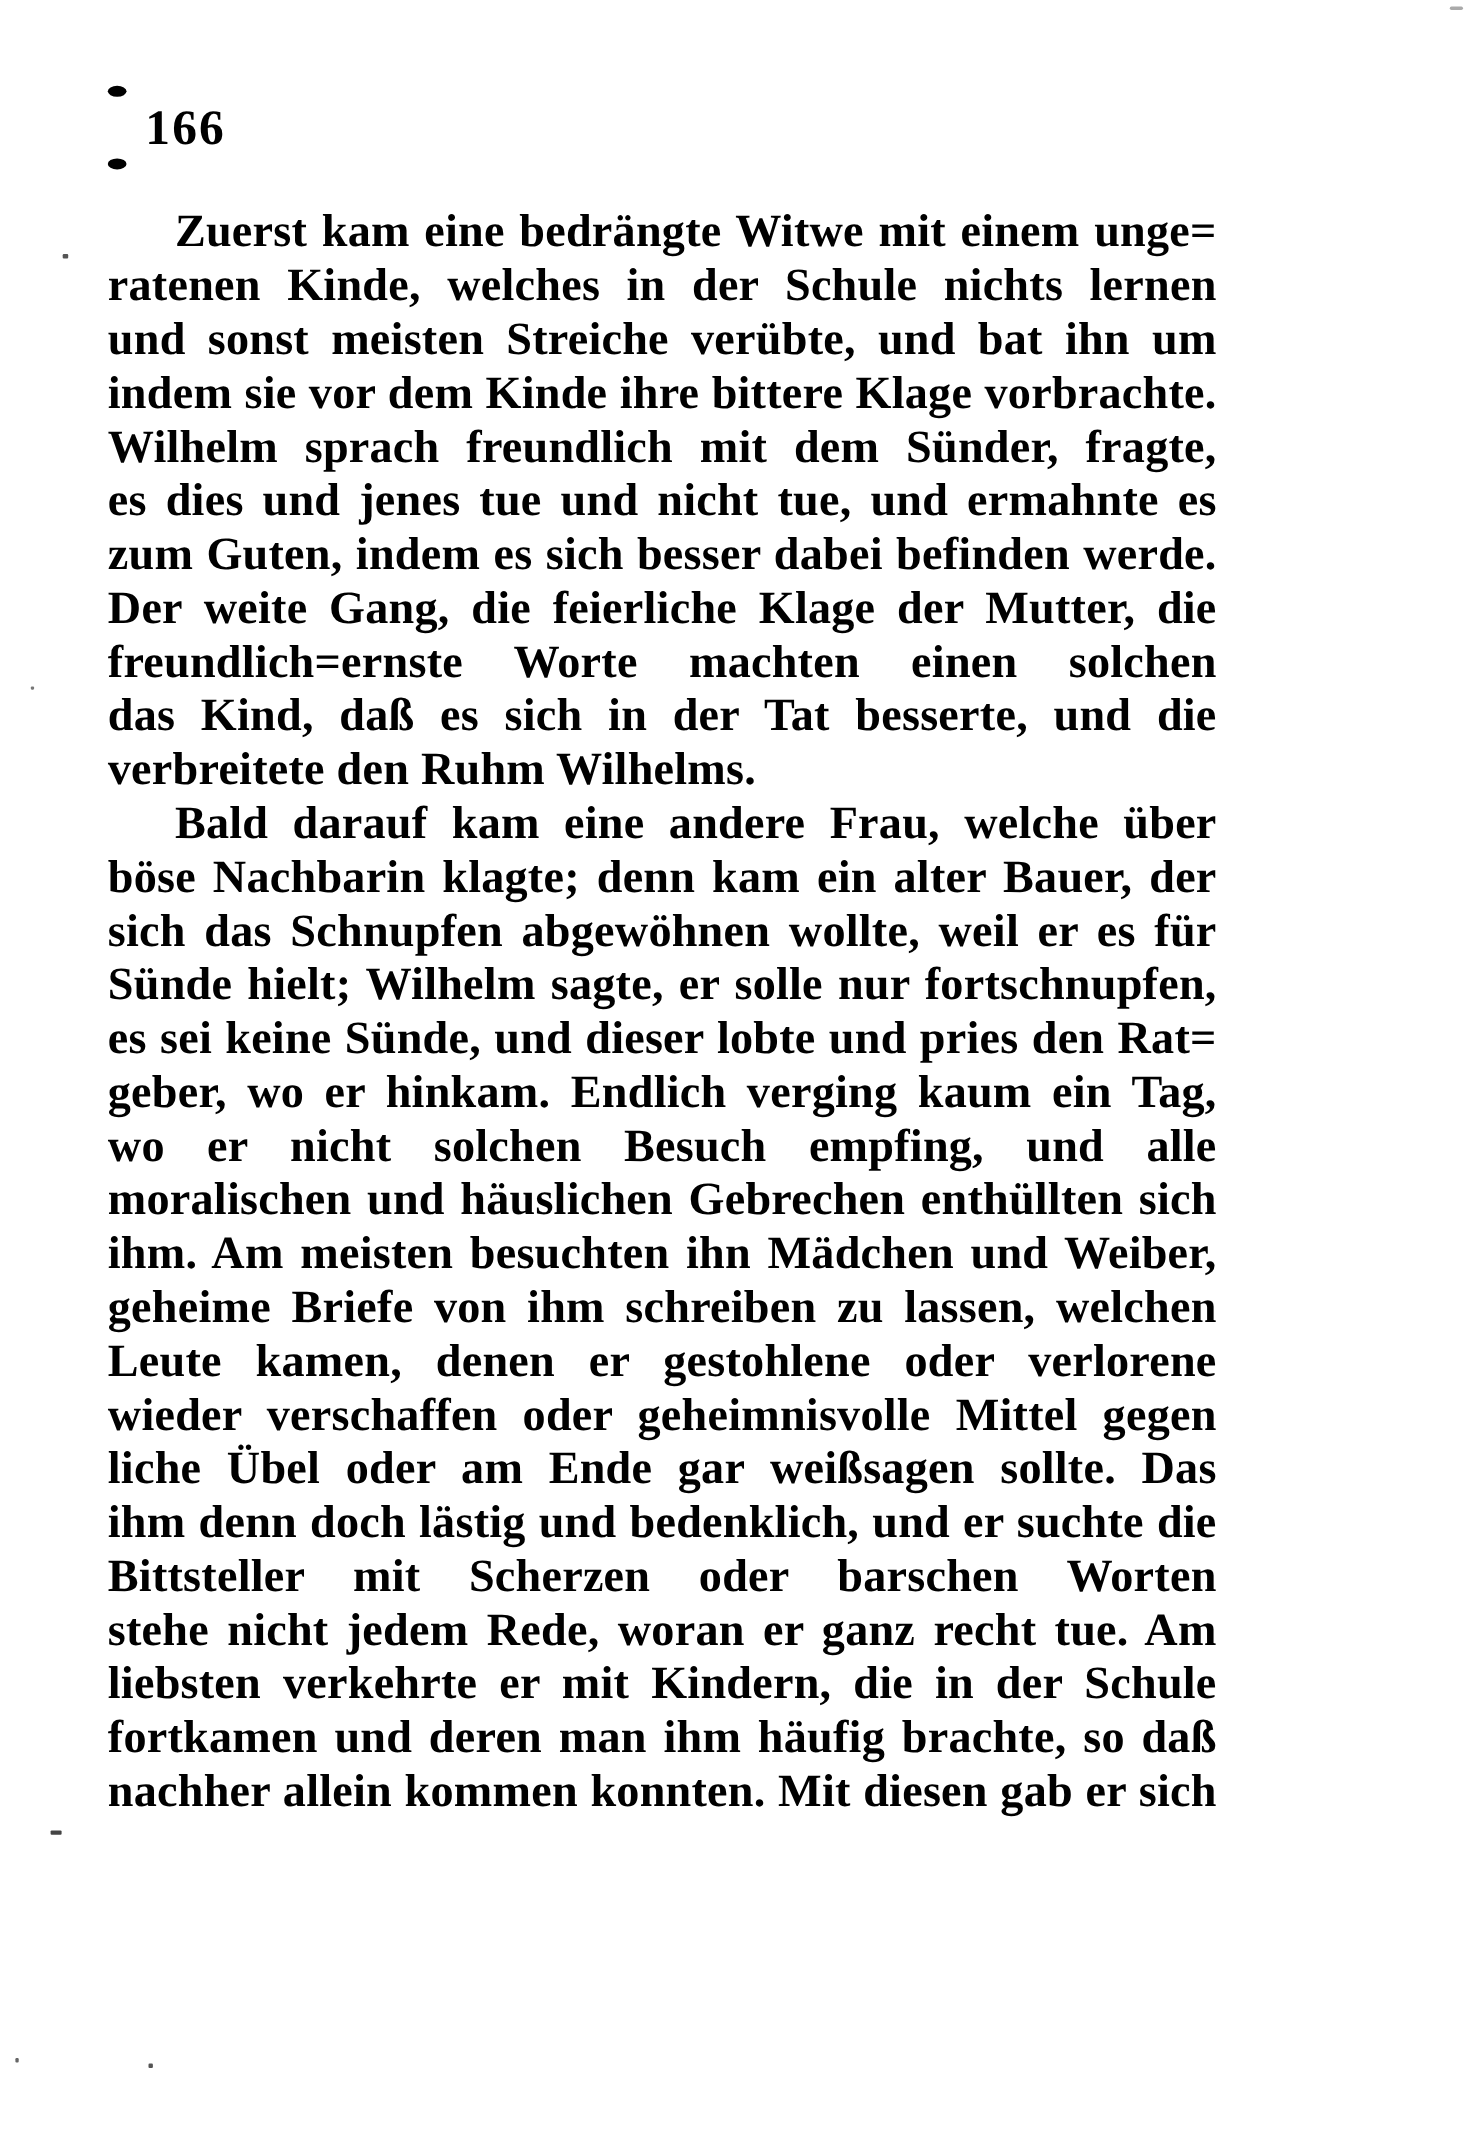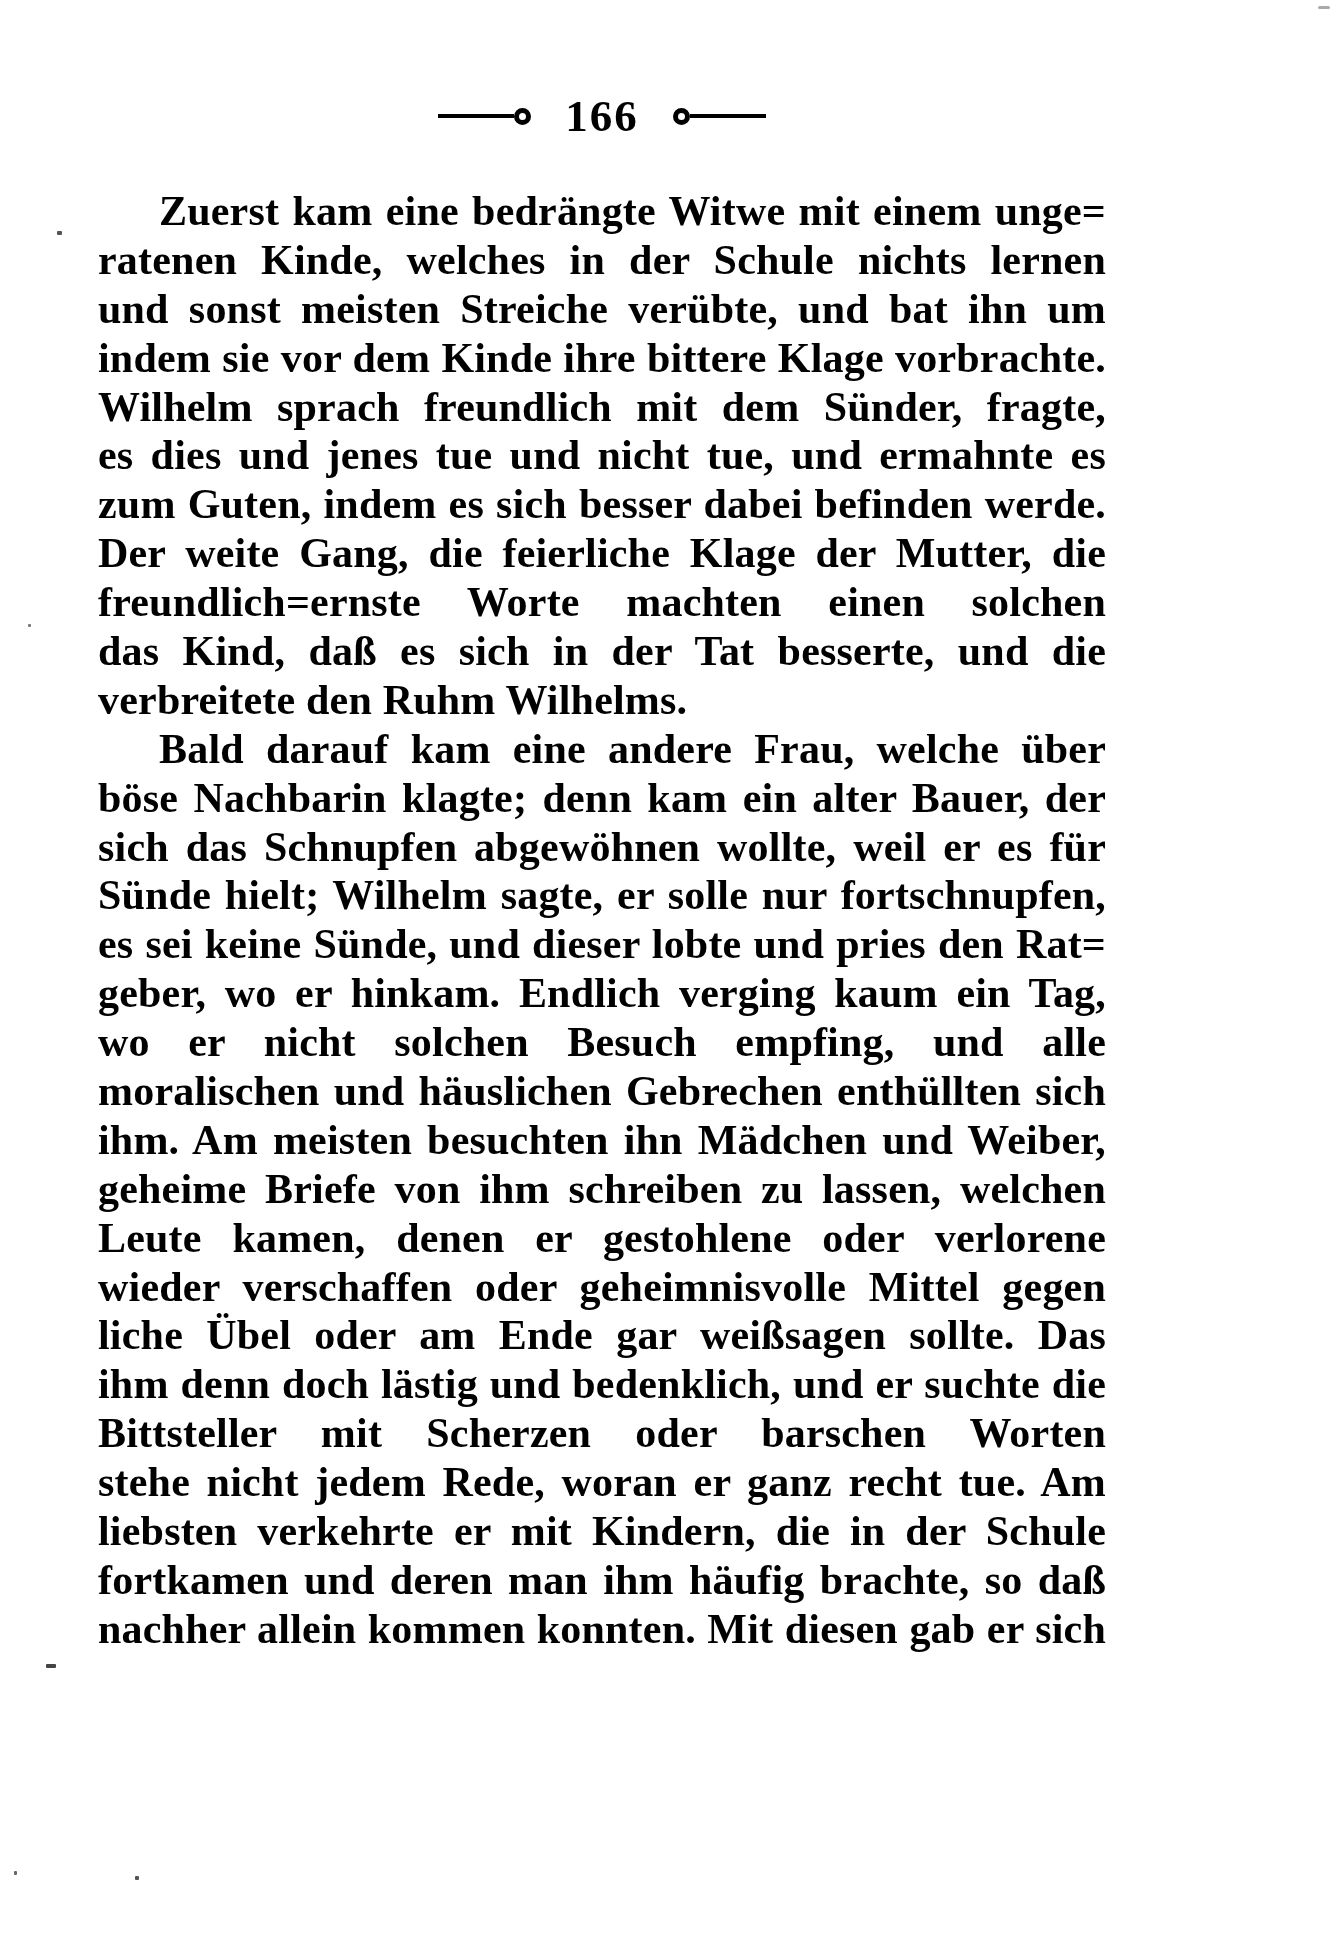--- a/index.html
+++ b/index.html
@@ -17,22 +17,22 @@
     color: #000000;
   }
   
   .header {
     position: absolute;
     left: 98px;
     top: 88px;
     width: 1008px;
     height: 56px;
     display: flex;
-    align-items: center;
     justify-content: center;
+    flex-direction: column;
   }
   .h-rule {
     width: 76px;
     height: 4px;
     background: #000;
   }
   .h-ring {
     width: 17px;
     height: 17px;
     border: 5px solid #000;

